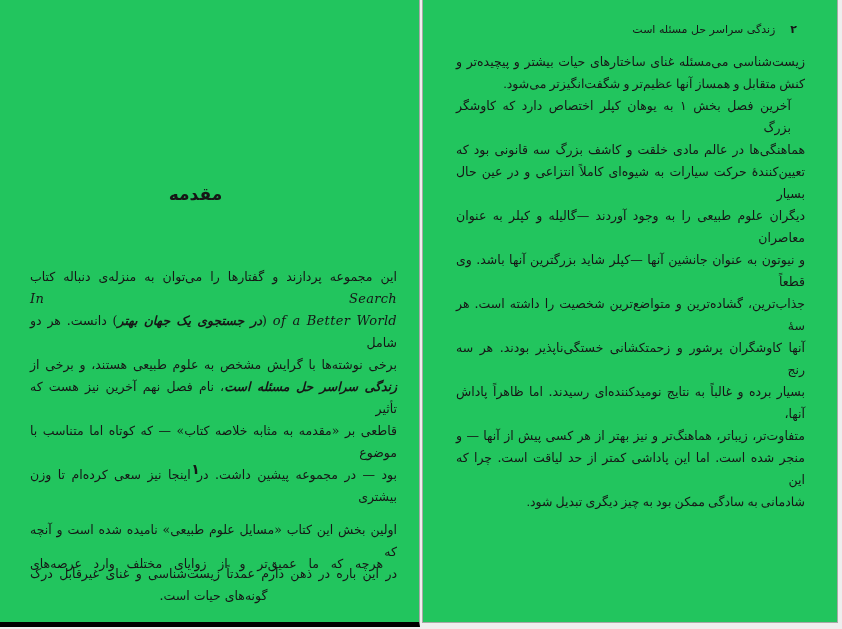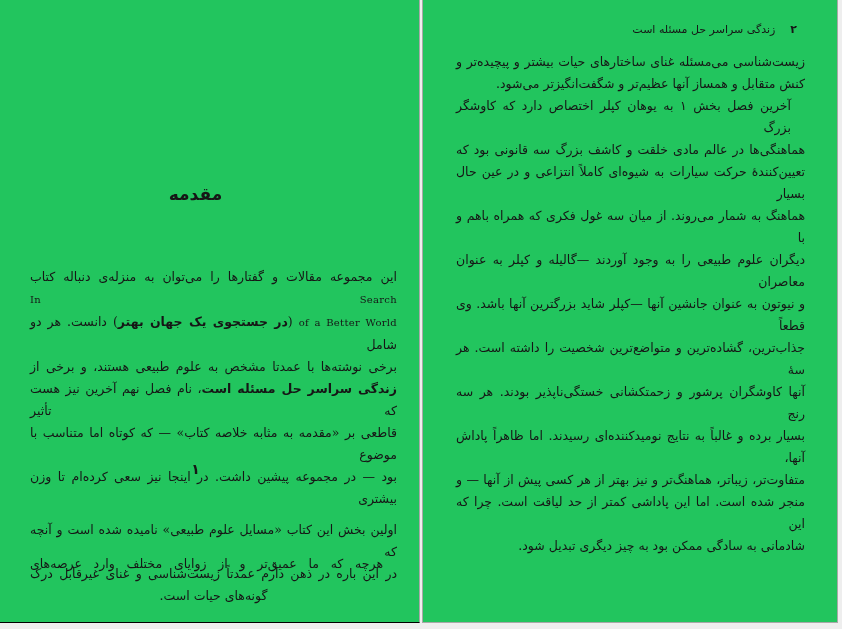--- a/index.html
+++ b/index.html
@@ -17,21 +17,21 @@
     position: absolute;
     top: 0;
     height: 622px;
     background: #22c55e;
     direction: rtl;
     color: #161616;
   }
   #page-left {
     left: 0; width: 419px;
     border-right: 1px solid #a8a8a8;
-    border-bottom: 1px solid #000000;
+    border-bottom: 5px solid #000000;
   }
   #page-right {
     left: 422px; width: 414px;
     border-left: 1px solid #a8a8a8;
     border-right: 1px solid #a8a8a8;
     border-bottom: 1px solid #a8a8a8;
   }
   .block { position: absolute; }
 
   
@@ -62,42 +62,43 @@
   #running-header .rtitle { margin-right: 15px; }
   #rp-body { top: 51px; left: 33px; right: 32px; }
 
   
   .line {
     font-size: 12.5px;
     line-height: 22px;
     text-align: justify;
     text-align-last: justify;
   }
-  .line.end { text-align-last: right; }
+  .line.end { text-align-last: right; font-family: Liberation Serif, serif; }
   .line.ctr { text-align: right; text-align-last: center; }
   .line.ind { padding-right: 14px; }
   .lat {
-    font-size: 10px;
+    font-style: italic;
+    font-size: 13px;
     letter-spacing: 0.3px;
     white-space: nowrap;
   }
-  .bi { font-weight: 700; }
+  .bi { font-weight: 700; font-style: italic; }
 </style>
 </head>
 <body>
 
 <div id="spread">
 
   <div class="page" id="page-left">
     <div class="block" id="chapter-heading">مقدمه</div>
 
     <div class="block" id="lp-para1">
-        <div class="line j"><span>این مجموعه مقالات و گفتارها را می‌توان به منزله‌ی دنباله کتاب </span><span class="lat">In Search</span></div>
+        <div class="line j"><span>این مجموعه پردازند و گفتارها را می‌توان به منزله‌ی دنباله کتاب </span><span class="lat">In Search</span></div>
         <div class="line j"><span class="lat">of a Better World</span><span> (</span><span class="bi">در جستجوی یک جهان بهتر</span><span>) دانست. هر دو شامل</span></div>
-        <div class="line j"><span>برخی نوشته‌ها با عمدتا مشخص به علوم طبیعی هستند، و برخی از</span></div>
+        <div class="line j"><span>برخی نوشته‌ها با گرایش مشخص به علوم طبیعی هستند، و برخی از</span></div>
         <div class="line j"><span class="bi">زندگی سراسر حل مسئله است</span><span>، نام فصل نهم آخرین نیز هست که تأثیر</span></div>
         <div class="line j"><span>قاطعی بر «مقدمه به مثابه خلاصه کتاب» — که کوتاه اما متناسب با موضوع</span></div>
         <div class="line j"><span>بود — در مجموعه پیشین داشت. در اینجا نیز سعی کرده‌ام تا وزن بیشتری</span></div>
       </div>
 
     <div class="block" id="section-number">۱</div>
 
     <div class="block" id="lp-para2">
         <div class="line j"><span>اولین بخش این کتاب «مسایل علوم طبیعی» نامیده شده است و آنچه که</span></div>
         <div class="line j"><span>در این باره در ذهن دارم عمدتاً زیست‌شناسی و غنای غیرقابل درک</span></div>
@@ -113,21 +114,20 @@
     <div class="block" id="running-header">
       <span class="pnum">۲</span><span class="rtitle">زندگی سراسر حل مسئله است</span>
     </div>
 
     <div class="block" id="rp-body">
         <div class="line j"><span>زیست‌شناسی می‌مسئله غنای ساختارهای حیات بیشتر و پیچیده‌تر و</span></div>
         <div class="line end"><span>کنش متقابل و همساز آنها عظیم‌تر و شگفت‌انگیزتر می‌شود.</span></div>
         <div class="line j ind"><span>آخرین فصل بخش ۱ به یوهان کپلر اختصاص دارد که کاوشگر بزرگ</span></div>
         <div class="line j"><span>هماهنگی‌ها در عالم مادی خلقت و کاشف بزرگ سه قانونی بود که</span></div>
         <div class="line j"><span>تعیین‌کنندهٔ حرکت سیارات به شیوه‌ای کاملاً انتزاعی و در عین حال بسیار</span></div>
-        <div class="line j"><span>هماهنگ به شمار می‌روند. از میان سه غول فکری که همراه باهم و با</span></div>
         <div class="line j"><span>دیگران علوم طبیعی را به وجود آوردند —گالیله و کپلر به عنوان معاصران</span></div>
         <div class="line j"><span>و نیوتون به عنوان جانشین آنها —کپلر شاید بزرگترین آنها باشد. وی قطعاً</span></div>
         <div class="line j"><span>جذاب‌ترین، گشاده‌ترین و متواضع‌ترین شخصیت را داشته است. هر سهٔ</span></div>
         <div class="line j"><span>آنها کاوشگران پرشور و زحمتکشانی خستگی‌ناپذیر بودند. هر سه رنج</span></div>
         <div class="line j"><span>بسیار برده و غالباً به نتایج نومیدکننده‌ای رسیدند. اما ظاهراً پاداش آنها،</span></div>
         <div class="line j"><span>متفاوت‌تر، زیباتر، هماهنگ‌تر و نیز بهتر از هر کسی پیش از آنها — و</span></div>
         <div class="line j"><span>منجر شده است. اما این پاداشی کمتر از حد لیاقت است. چرا که این</span></div>
         <div class="line end"><span>شادمانی به سادگی ممکن بود به چیز دیگری تبدیل شود.</span></div>
       </div>
   </div>

